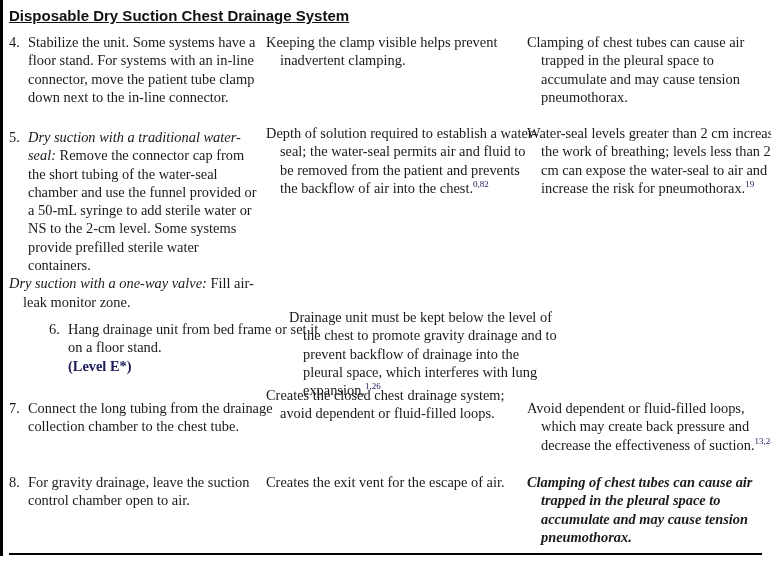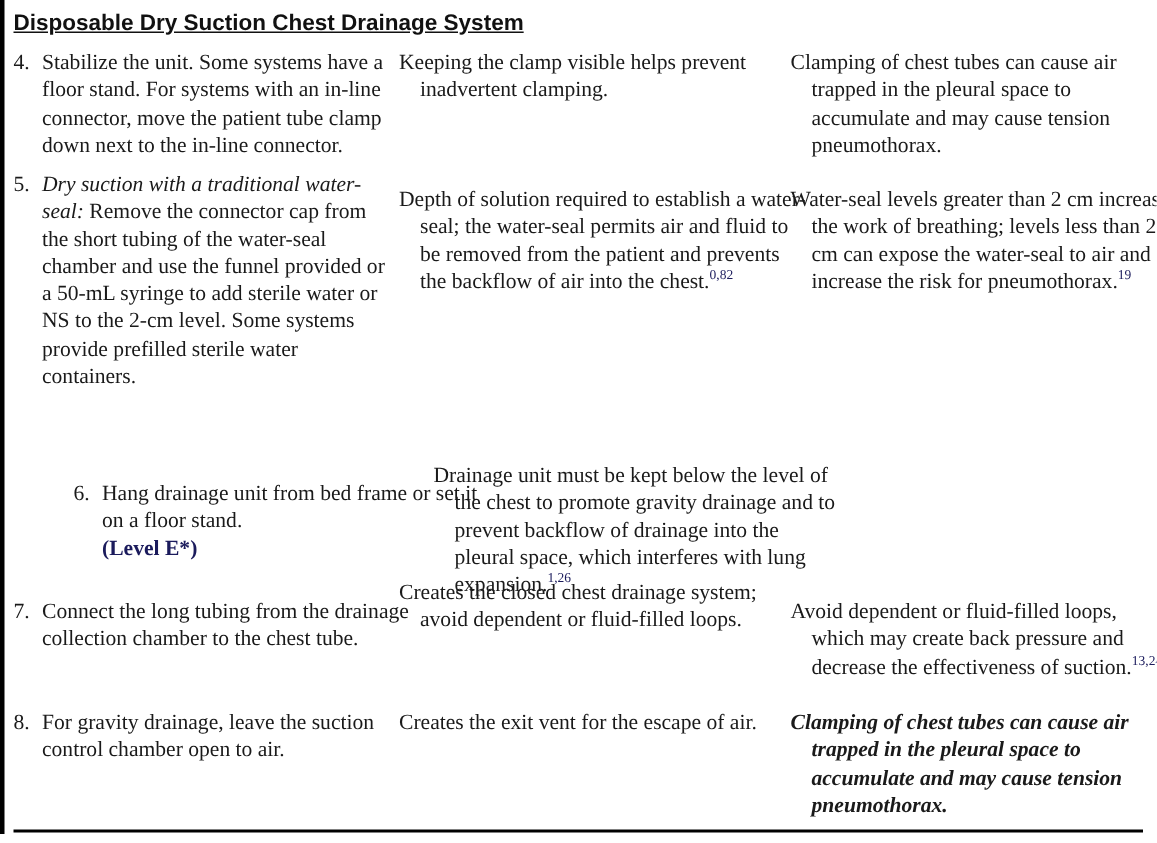--- a/index.html
+++ b/index.html
@@ -35,23 +35,26 @@
   </div>
   <div class="cell col2 hang" style="top:33px;">
     <span>Keeping the clamp visible helps prevent inadvertent clamping.</span>
   </div>
   <div class="cell col3 hang" style="top:33px;">
     <span>Clamping of chest tubes can cause air trapped in the pleural space to accumulate and may cause tension pneumothorax.</span>
   </div>
 </div>
 
 <div>
-  <div class="cell col1" style="top:114px;">
+  <div class="cell col1" style="top:128px;">
     <div class="step">
       <span class="num">5.</span><span class="it">Dry suction with a traditional water-seal:</span><span> Remove the connector cap from the short tubing of the water-seal chamber and use the funnel provided or a 50-mL syringe to add sterile water or NS to the 2-cm level. Some systems provide prefilled sterile water containers.</span>
+    </div>
+    <div class="sub">
+      <span class="it">Dry suction with a one-way valve:</span><span> Fill air-leak monitor zone.</span>
     </div>
   </div>
   <div class="cell col2 hang" style="top:124px;">
     <span>Depth of solution required to establish a water-seal; the water-seal permits air and fluid to be removed from the patient and prevents the backflow of air into the chest.</span><sup class="ref">0,82</sup>
   </div>
   <div class="cell col3 hang" style="top:124px;">
     <span>Water-seal levels greater than 2 cm increase the work of breathing; levels less than 2 cm can expose the water-seal to air and increase the risk for pneumothorax.</span><sup class="ref">19</sup>
   </div>
 </div>
 

